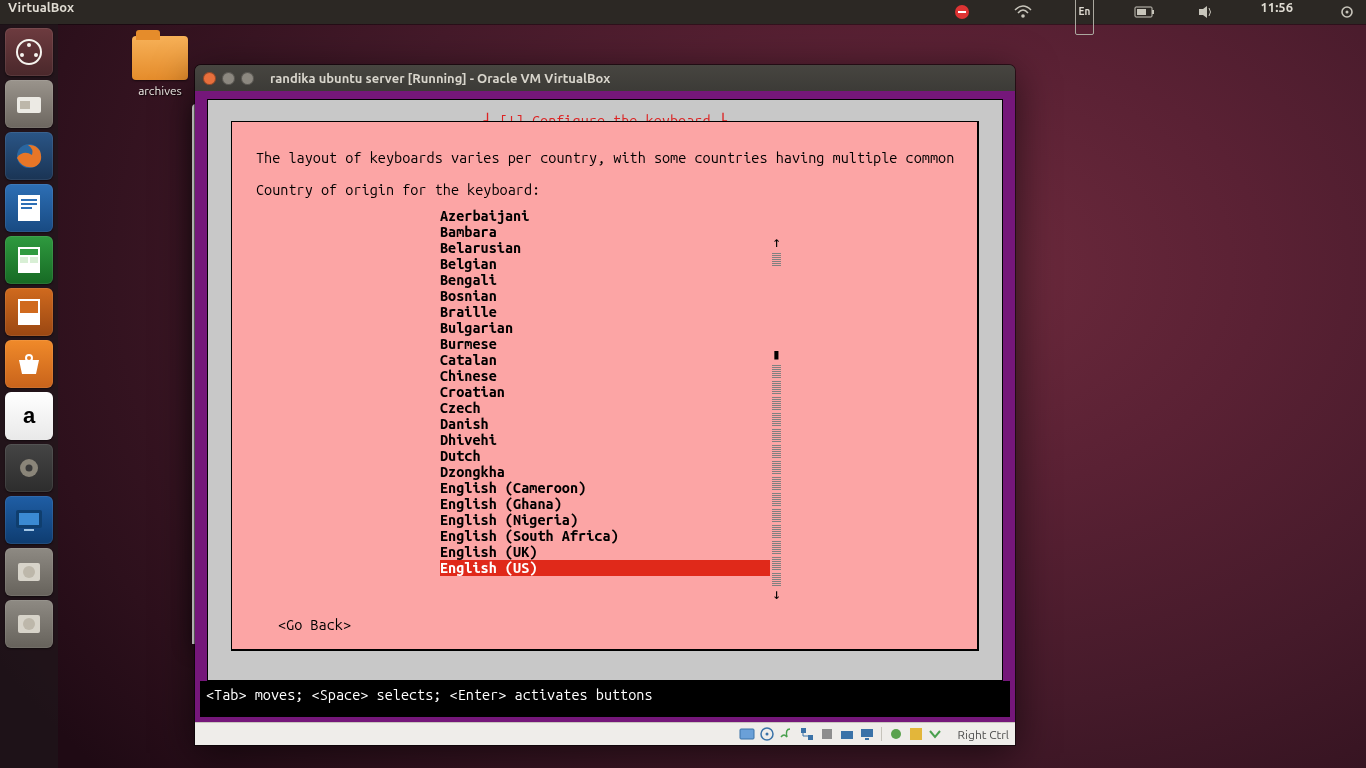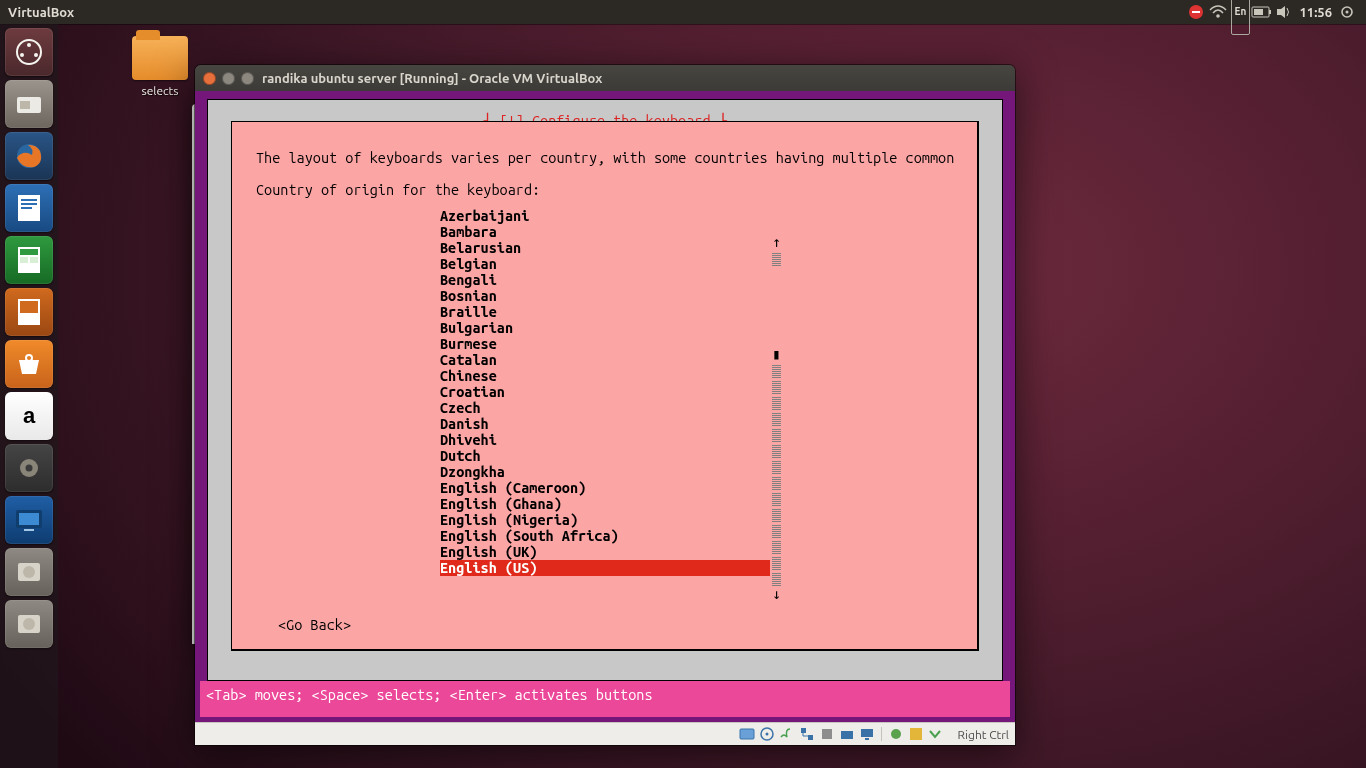--- a/index.html
+++ b/index.html
@@ -24,25 +24,25 @@
         #1f0a14 100%);
   }
   
   #top-panel {
     position: absolute;
     top: 0; left: 0; right: 0;
     height: 24px;
     background: #2c2824;
     color: #dfdbd2;
     display: flex;
-    align-items: center;
     font-size: 13px;
     font-weight: 600;
     padding: 0 8px;
     box-shadow: 0 1px 0 rgba(0,0,0,.4);
+    gap: 39px;
   }
   #top-panel .spacer { flex: 1; }
   #top-panel .ind {
     width: 22px;
     display: inline-flex;
     align-items: center;
     justify-content: center;
   }
   #top-panel .ind svg { display:block; }
   #top-panel .en-box {
@@ -145,35 +145,35 @@
     font-size: 13px;
     font-weight: 700;
   }
   .win-btn {
     width: 13px; height:13px; border-radius:50%;
     box-shadow: inset 0 0 0 1px rgba(0,0,0,.35);
   }
   .wb-close{ background:#e76f3c;}
   .wb-min  { background:#8c8880;}
   .wb-max  { background:#8c8880;}
-  #vb-title { margin-left: 2px; }
+  #vb-title { margin-left: 10px; }
 
   
   #fb-outer {
     position:absolute;
     top: 26px;
     left: 0; right:0; bottom: 22px;
     background: #75177a; 
     padding: 8px 5px 6px 5px;
   }
   #fb-black {
     position:absolute;
     left: 5px; right: 5px; bottom: 6px;
     height: 36px;
-    background: #ec4899;
+    background: #000000;
   }
   #fb-installer {
     position:absolute;
     top: 8px; left: 12px; right: 12px; bottom: 42px;
     background: #c8c8c8;
     box-shadow: 0 0 0 1px #000 inset;
   }
   
   .mono {
     font-family: "Ubuntu Mono", "DejaVu Sans Mono", Consolas, monospace;
@@ -433,21 +433,21 @@
     <div class="launch-item li-disk">
       <svg width="28" height="26">
           <rect x="3" y="4" width="22" height="18" rx="2" fill="#d7d3c9"></rect>
           <circle cx="14" cy="13" r="6" fill="#bdb7aa"></circle>
         </svg>
     </div>
   </div>
 
   <div id="desktop-icon">
     <div class="folder"></div>
-    <div class="label">selects</div>
+    <div class="label">archives</div>
   </div>
 
   <div id="bg-window">
     <div style="height:10px"></div>
     <div class="acc-icon"></div>
     <div class="acc-txt">Ne</div>
     <div style="height:30px"></div>
     <div class="grey-icon"></div>
     <div style="height:10px"></div>
     <div class="grey-icon"></div>

